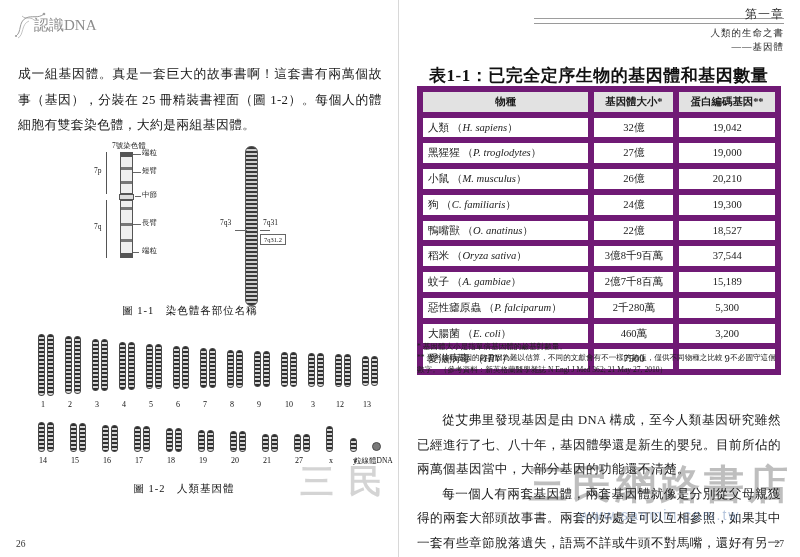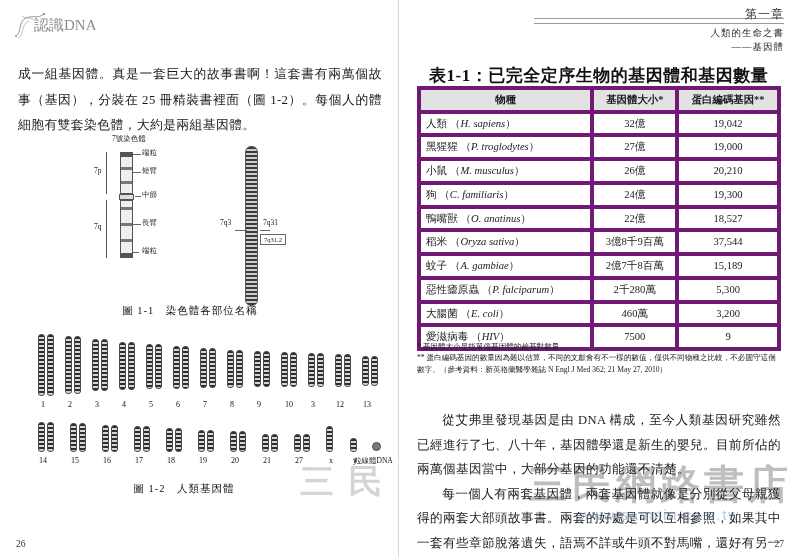--- a/index.html
+++ b/index.html
@@ -98,21 +98,21 @@
   
   .tbl-title {
     position:absolute; left:18px; top:64px;
     font-size:17px; font-weight:bold; letter-spacing:0.5px; color:#111;margin-left:12px;
   }
   table.genome {
     position:absolute; left:18px; top:86px; width:364px;
     border-collapse:collapse; font-size:10.6px;
   }
   table.genome th, table.genome td {
-    border:4px solid #701a75; padding:3px 5px; line-height:1.3;
+    border:6px solid #701a75; padding:3px 5px; line-height:1.3;
   }
   table.genome thead th {
     background:#e2e2e2; text-align:center; font-weight:bold; font-size:10.4px;
   }
   table.genome td.species { text-align:left; }
   table.genome td.num { text-align:center; }
   table.genome td.size { text-align:center; }
   .sci { font-style:italic; }
   .tbl-notes {
     position:absolute; left:18px; top:341px; width:364px;
@@ -161,21 +161,21 @@
       </svg>
       <div class="logo-text">認識DNA</div>
     </div>
 
     <div class="body-text">
       <div>成一組基因體。真是一套巨大的故事書啊！這套書有兩萬個故事（基因），分裝在 25 冊精裝書裡面（圖 1-2）。每個人的體細胞有雙套染色體，大約是兩組基因體。</div>
     </div>
 
     <div class="fig11">
 
-      <div class="chr-label" style="left:92px; top:0px;">7號染色體</div>
+      <div class="chr-label" style="left:92px; top:7px;">7號染色體</div>
 
       <div class="chrom-bar" style="left:225px; top:12px; height:160px;"></div>
 
       <div class="ideo-box" style="left:100px; top:18px; height:42px;">
         <div class="band" style="top:0px; height:4px; background:#555;"></div>
         <div class="band" style="top:14px; height:3px; background:#777;"></div>
         <div class="band" style="top:28px; height:3px; background:#777;"></div>
       </div>
       <div style="position:absolute; left:99px; top:60px; width:15px; height:6px; border:1px solid #555; background:#dcdcdc;"></div>
       <div class="ideo-box" style="left:100px; top:66px; height:58px;">

